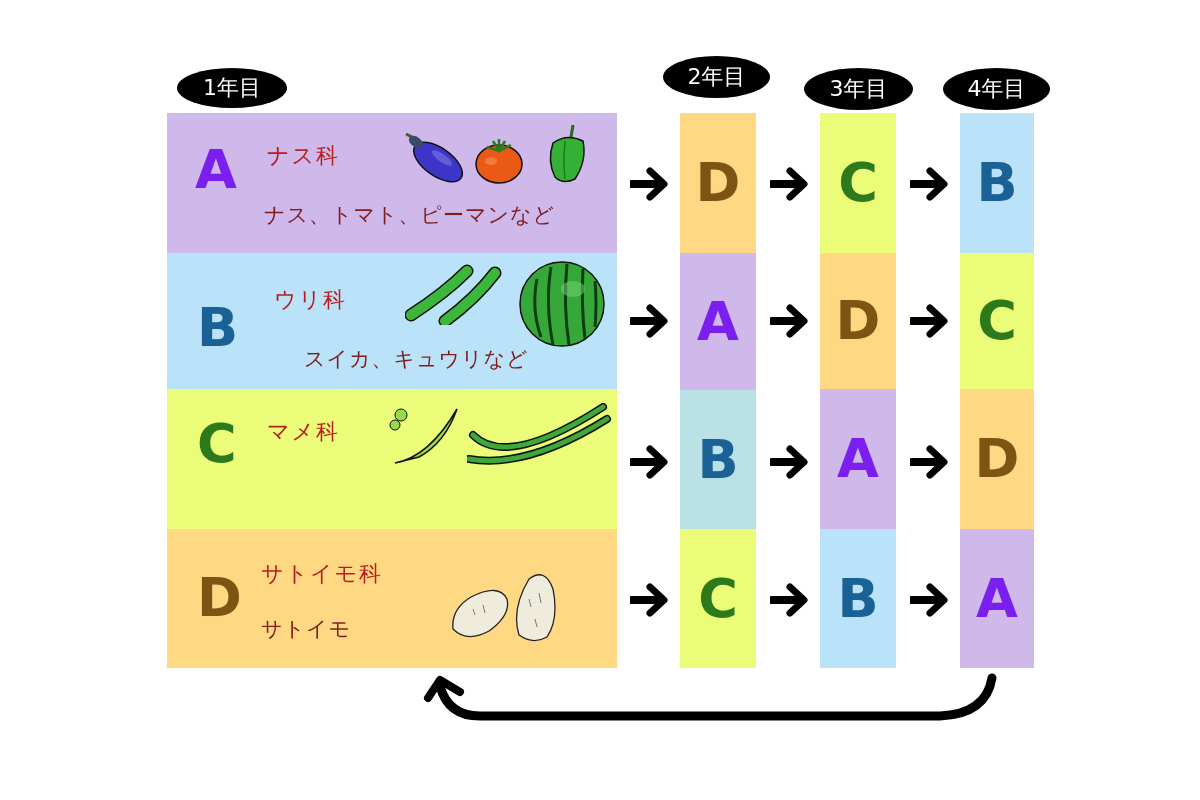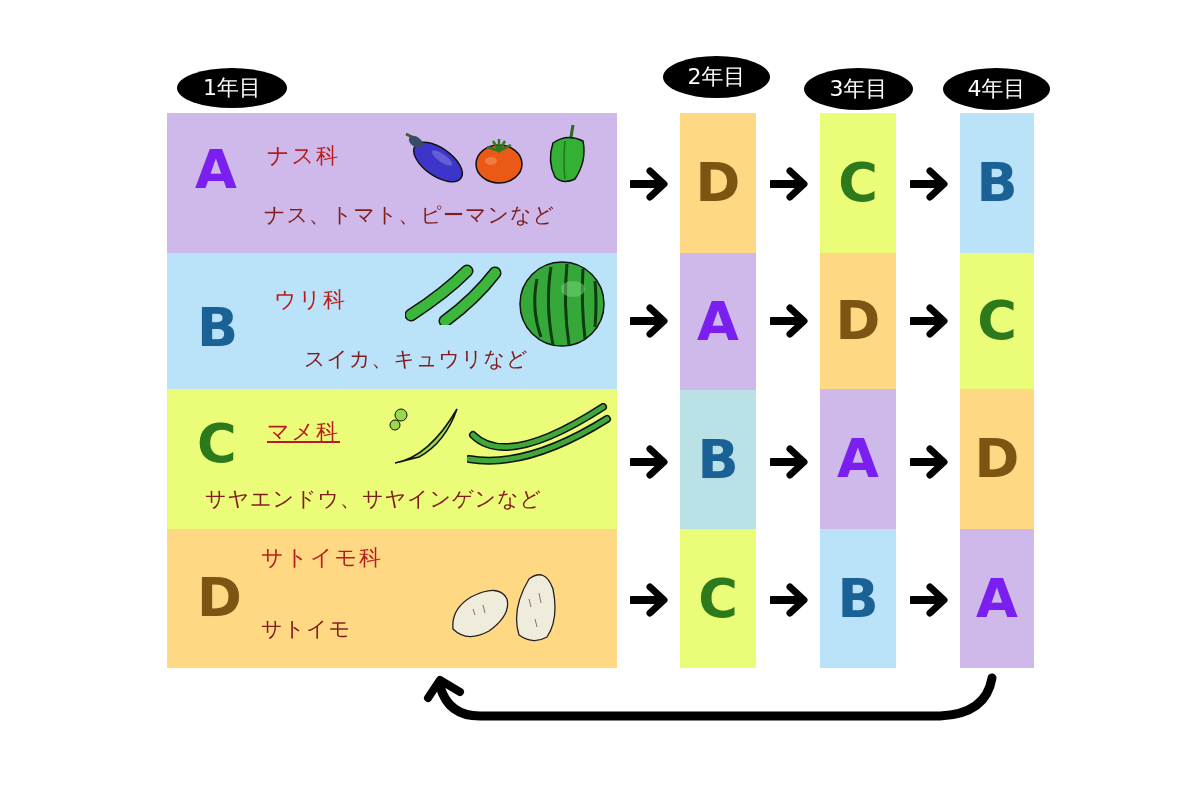--- a/index.html
+++ b/index.html
@@ -60,38 +60,37 @@
   </svg>
   <svg class="veg" style="left:350px; top:6px;" width="90" height="90" viewBox="0 0 90 90">
     <circle cx="45" cy="45" r="42" fill="#36a83a" stroke="#111" stroke-width="1.5"></circle>
     <path d="M20 20 Q14 50 24 78 M34 8 Q28 45 36 86 M50 5 Q46 45 52 86 M66 10 Q64 45 68 80 M78 22 Q80 45 78 68" stroke="#0c3d10" stroke-width="3" fill="none"></path>
     <ellipse cx="56" cy="30" rx="12" ry="8" fill="#7cd67a" opacity="0.5"></ellipse>
   </svg>
 </div>
 
 <div class="row" style="top:389px; height:140px; background:#ebfc78;">
   <div class="big-letter" style="left:30px; top:28px; color:#2d7a1c;">C</div>
-  <div class="family" style="left:100px; top:28px;text-decoration:underline;">マメ科</div>
-  <div class="examples" style="left:38px; top:96px;">サヤエンドウ、サヤインゲンなど</div>
+  <div class="family" style="left:100px; top:28px;">マメ科</div>
   <svg class="veg" style="left:222px; top:14px;" width="75" height="66" viewBox="0 0 75 66">
     <circle cx="12" cy="12" r="6" fill="#9ad94a" stroke="#111" stroke-width="1"></circle>
     <circle cx="6" cy="22" r="5" fill="#9ad94a" stroke="#111" stroke-width="1"></circle>
     <path d="M6 60 Q40 54 68 6 Q56 40 30 54 Z" fill="#9ad94a" stroke="#111" stroke-width="1.5"></path>
   </svg>
   <svg class="veg" style="left:300px; top:14px;" width="145" height="70" viewBox="0 0 145 70">
     <path d="M6 32 Q40 66 136 4" stroke="#111" stroke-width="8" fill="none" stroke-linecap="round"></path>
     <path d="M6 32 Q40 66 136 4" stroke="#3ea83a" stroke-width="5" fill="none" stroke-linecap="round"></path>
     <path d="M2 56 Q60 66 140 16" stroke="#111" stroke-width="8" fill="none" stroke-linecap="round"></path>
     <path d="M2 56 Q60 66 140 16" stroke="#3ea83a" stroke-width="5" fill="none" stroke-linecap="round"></path>
   </svg>
 </div>
 
 <div class="row" style="top:529px; height:139px; background:#ffd884;">
   <div class="big-letter" style="left:30px; top:42px; color:#7d5412;">D</div>
-  <div class="family" style="left:94px; top:14px;">サトイモ科</div>
+  <div class="family" style="left:94px; top:30px;">サトイモ科</div>
   <div class="examples" style="left:94px; top:86px;">サトイモ</div>
   <svg class="veg" style="left:282px; top:40px;" width="120" height="75" viewBox="0 0 120 75">
     <path d="M4 60 Q2 40 22 28 Q50 14 58 30 Q62 46 40 62 Q18 74 4 60Z" fill="#f0ecdc" stroke="#222" stroke-width="1.3"></path>
     <path d="M70 66 Q62 40 80 10 Q96 -2 104 20 Q110 50 98 68 Q84 76 70 66Z" fill="#f0ecdc" stroke="#222" stroke-width="1.3"></path>
     <path d="M24 40 L26 46 M34 36 L36 44 M80 30 L82 38 M90 24 L92 34 M86 50 L88 58" stroke="#777" stroke-width="1"></path>
   </svg>
 </div>
 
 <svg width="0" height="0" style="position:absolute">
   <defs>

